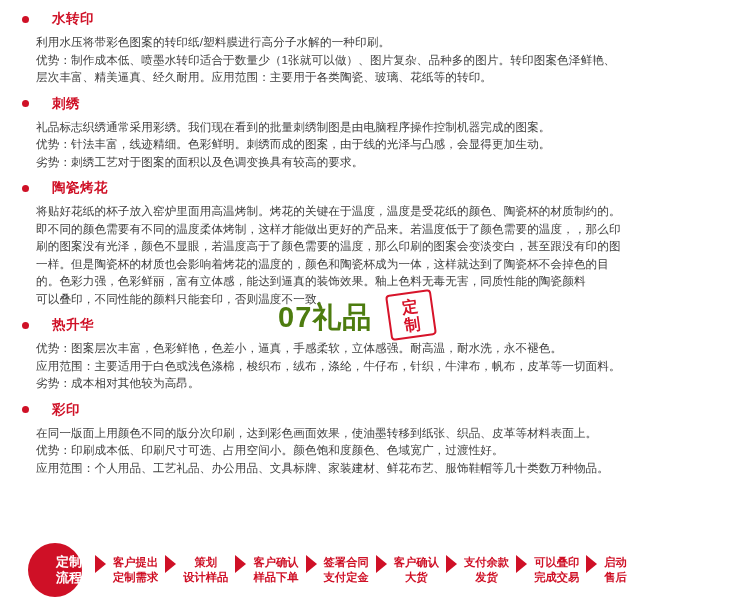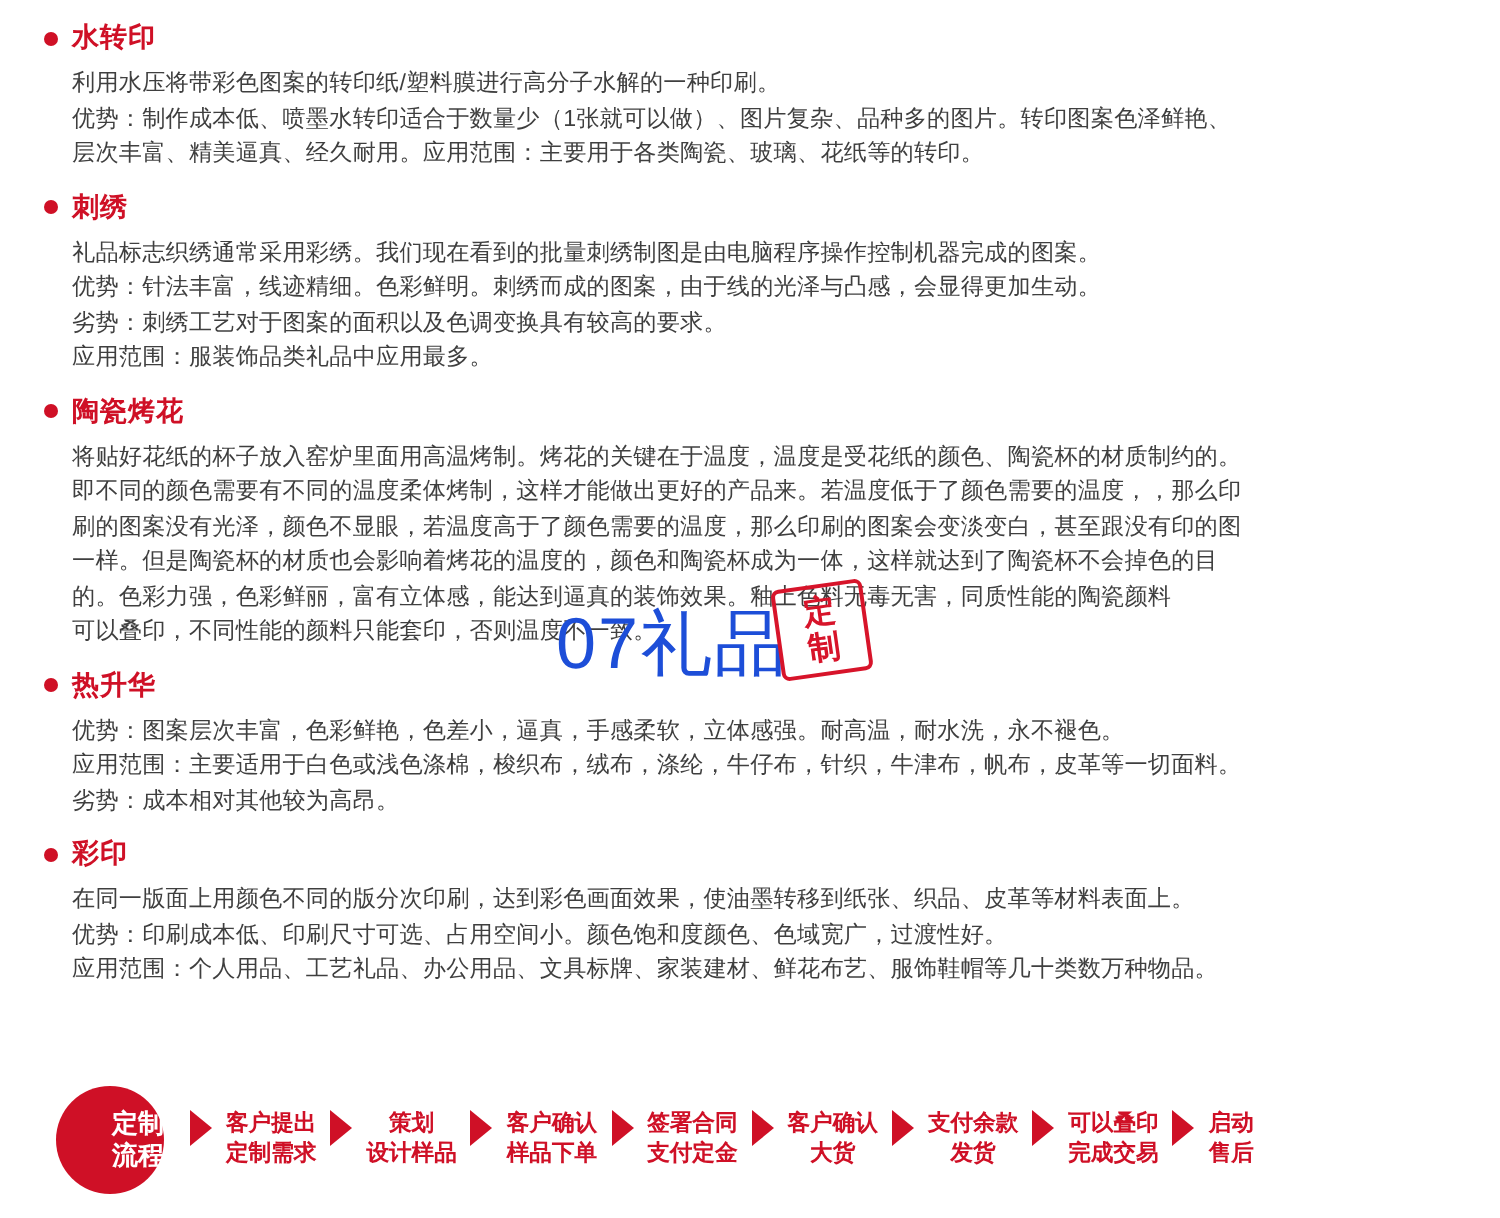--- a/index.html
+++ b/index.html
@@ -22,20 +22,21 @@
     box-sizing: border-box;
     padding: 10px 22px 0 22px;
   }
   .section {
     margin-bottom: 9px;
   }
   .sec-head {
     display: flex;
     align-items: center;
     margin-bottom: 5px;
+    gap: 16px;
   }
   .bullet {
     width: 7px;
     height: 7px;
     border-radius: 50%;
     background: #cf1026;
     margin-right: 7px;
     flex: 0 0 auto;
   }
   .sec-title {
@@ -59,23 +60,23 @@
     left: 278px;
     top: 292px;
     width: 180px;
     height: 60px;
     pointer-events: none;
   }
   .wm-text {
     position: absolute;
     left: 0;
     top: 6px;
-    font-size: 36px;
-    font-weight: normal;
-    color: #1d4ed8;
+    font-size: 29px;
+    font-weight: bold;
+    color: #4d7c0f;
     letter-spacing: 1px;
     font-family: "Liberation Sans", sans-serif;
   }
   .wm-seal {
     position: absolute;
     left: 110px;
     top: 0px;
     width: 46px;
     height: 46px;
     border: 2px solid #d7142a;
@@ -157,21 +158,20 @@
 
   <div class="section">
     <div class="sec-head">
       <span class="bullet"></span>
       <span class="sec-title">刺绣</span>
     </div>
     <div class="sec-body">
       <div class="line">礼品标志织绣通常采用彩绣。我们现在看到的批量刺绣制图是由电脑程序操作控制机器完成的图案。</div>
       <div class="line">优势：针法丰富，线迹精细。色彩鲜明。刺绣而成的图案，由于线的光泽与凸感，会显得更加生动。</div>
       <div class="line">劣势：刺绣工艺对于图案的面积以及色调变换具有较高的要求。</div>
-      <div class="line">应用范围：服装饰品类礼品中应用最多。</div>
     </div>
   </div>
 
   <div class="section">
     <div class="sec-head">
       <span class="bullet"></span>
       <span class="sec-title">陶瓷烤花</span>
     </div>
     <div class="sec-body">
       <div class="line">将贴好花纸的杯子放入窑炉里面用高温烤制。烤花的关键在于温度，温度是受花纸的颜色、陶瓷杯的材质制约的。</div>

